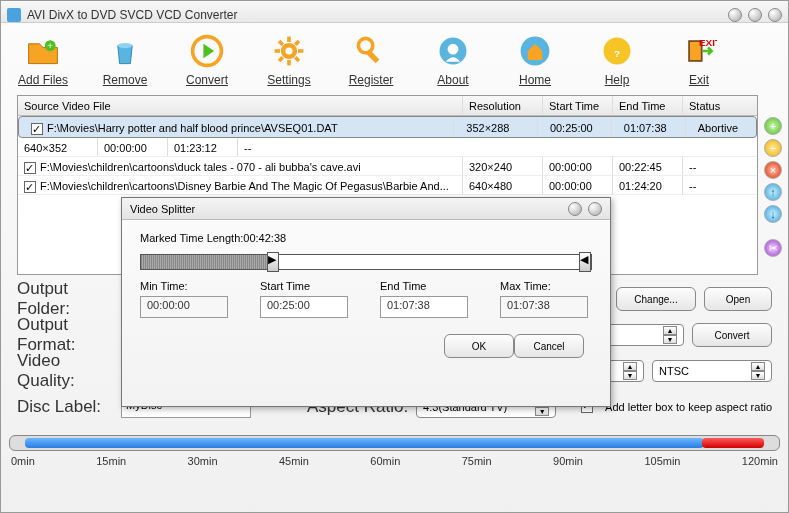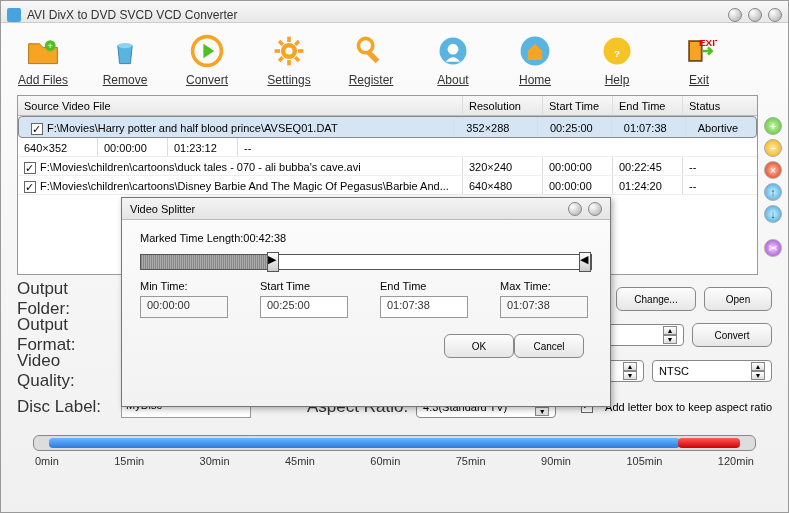--- a/index.html
+++ b/index.html
@@ -26,21 +26,21 @@
   .sidebtns { position:absolute; right:6px; top:116px; display:flex; flex-direction:column; gap:4px; align-items:center;}
   .sidebtn { width:18px; height:18px; border-radius:50%; display:flex;align-items:center;justify-content:center; border:1px solid #aaa; font-size:11px;}
   .form-rows { padding: 6px 16px 0; }
   .frow { display:flex; align-items:center; height: 36px; gap:8px;}
   .flabel { width: 96px; color:#333; font-size:17px;}
   .ftext { flex:1; height:22px; border:1px solid #999; background:#fff; padding:2px 4px;}
   .btn { height:24px; padding: 3px 14px; background: linear-gradient(#fdfdfd,#e6e6e6); border:1px solid #888; border-radius:6px; font-size:10px; cursor:pointer;}
   .sel { height:22px; border:1px solid #888; border-radius:4px; background:#fff; padding:2px 6px; display:flex; align-items:center; justify-content:space-between; gap:6px;}
   .spin { display:flex; flex-direction:column; }
   .spin div { width:14px; height:9px; border:1px solid #888; background:linear-gradient(#fff,#ddd); font-size:7px; text-align:center; line-height:7px;}
-  .timeline { margin: 10px 32px 0; }
+  .timeline { margin: 10px 8px 0; }
   .tline { height:16px; border:1px solid #888; border-radius:6px; background:#ddd; position:relative; overflow:hidden;}
   .tblue { position:absolute; left:15px; right:75px; top:2px; bottom:2px; background:linear-gradient(#6bb6ff,#2a7de0); border-radius:4px;}
   .tred { position:absolute; right:15px; width:62px; top:2px; bottom:2px; background:linear-gradient(#ff5a5a,#d00000); border-radius:4px;}
   .tticks { display:flex; justify-content:space-between; margin-top:4px; font-size:11px; color:#333; padding: 0 2px;}
   .dialog-mask { position:absolute; left:0; top:0; right:0; bottom:0; }
   .dialog { position:absolute; left:120px; top:196px; width:490px; height:210px; background:linear-gradient(#fcfcfc,#f2f2f2); border:1px solid #777; box-shadow:2px 2px 6px rgba(0,0,0,0.3);}
   .dlg-title { height:22px; display:flex; align-items:center; padding:0 8px; background:linear-gradient(#f4f4f4,#e4e4e4); border-bottom:1px solid #bbb;}
   .dlg-body { padding: 12px 18px;}
   .slider-track { height:16px; border:1px solid #555; background:#fff; position:relative; margin-top:10px; display:flex;}
   .slider-fill { width:28%; background:repeating-linear-gradient(90deg,#888,#888 1px,#aaa 1px,#aaa 2px);}

